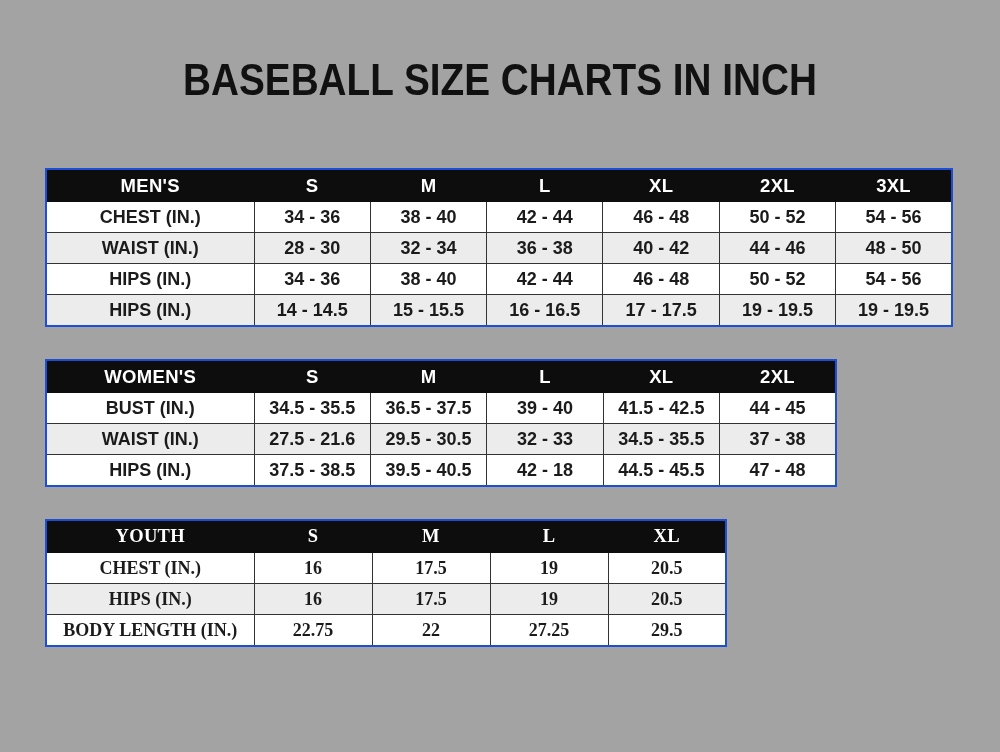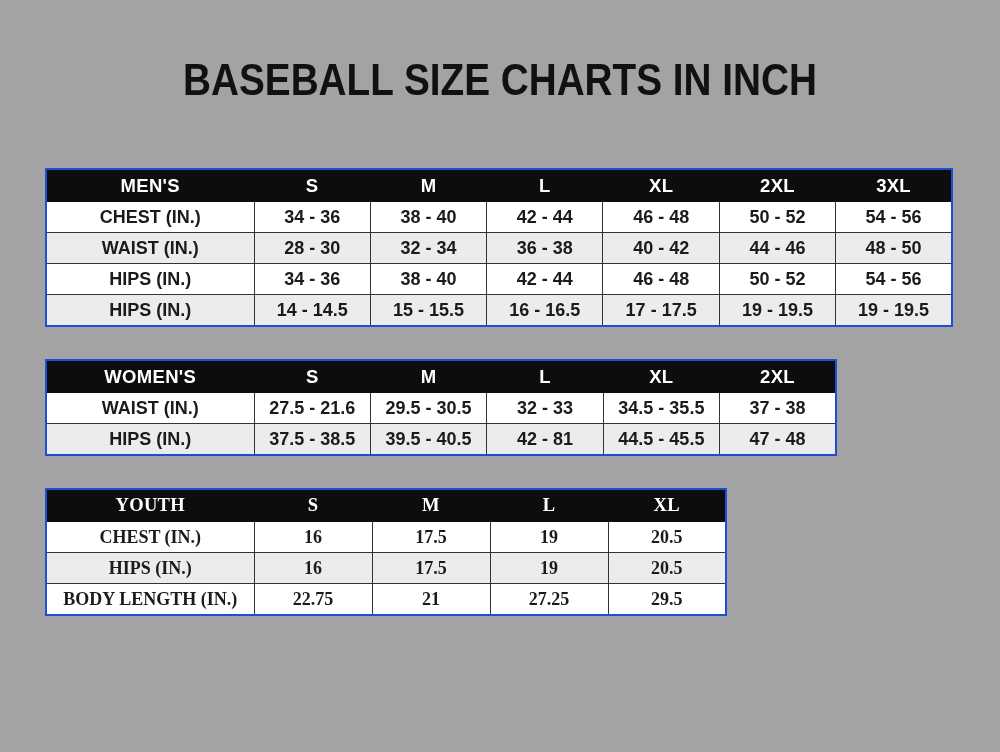--- a/index.html
+++ b/index.html
@@ -150,32 +150,40 @@
             <th>WOMEN'S</th>
             <th>S</th>
             <th>M</th>
             <th>L</th>
             <th>XL</th>
             <th>2XL</th>
           </tr>
         </thead>
         <tbody>
           <tr>
+            <td>BUST (IN.)</td>
+            <td>34.5 - 35.5</td>
+            <td>36.5 - 37.5</td>
+            <td>39 - 40</td>
+            <td>41.5 - 42.5</td>
+            <td>44 - 45</td>
+          </tr>
+          <tr>
             <td>WAIST (IN.)</td>
             <td>27.5 - 21.6</td>
             <td>29.5 - 30.5</td>
             <td>32 - 33</td>
             <td>34.5 - 35.5</td>
             <td>37 - 38</td>
           </tr>
           <tr>
             <td>HIPS (IN.)</td>
             <td>37.5 - 38.5</td>
             <td>39.5 - 40.5</td>
-            <td>42 - 81</td>
+            <td>42 - 18</td>
             <td>44.5 - 45.5</td>
             <td>47 - 48</td>
           </tr>
         </tbody>
       </table>
       <table class="size-table t-youth">
         <colgroup>
           <col class="label-col">
           <col>
           <col>
@@ -202,20 +210,20 @@
           <tr>
             <td>HIPS (IN.)</td>
             <td>16</td>
             <td>17.5</td>
             <td>19</td>
             <td>20.5</td>
           </tr>
           <tr>
             <td>BODY LENGTH (IN.)</td>
             <td>22.75</td>
-            <td>21</td>
+            <td>22</td>
             <td>27.25</td>
             <td>29.5</td>
           </tr>
         </tbody>
       </table>
     </div>
 </div>
 
 </body></html>

